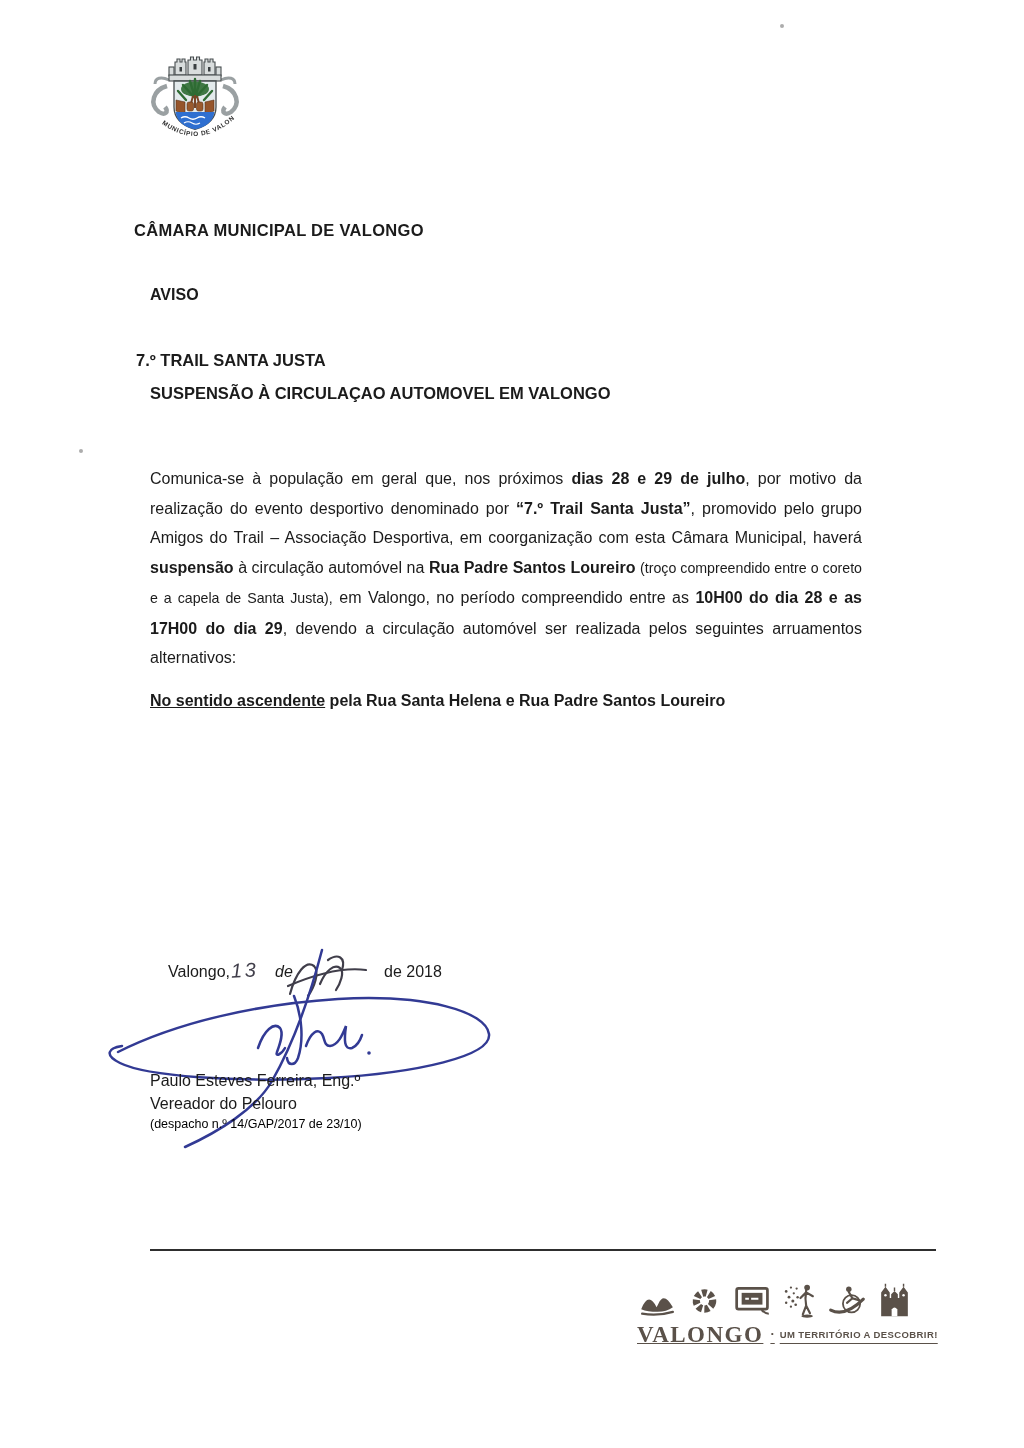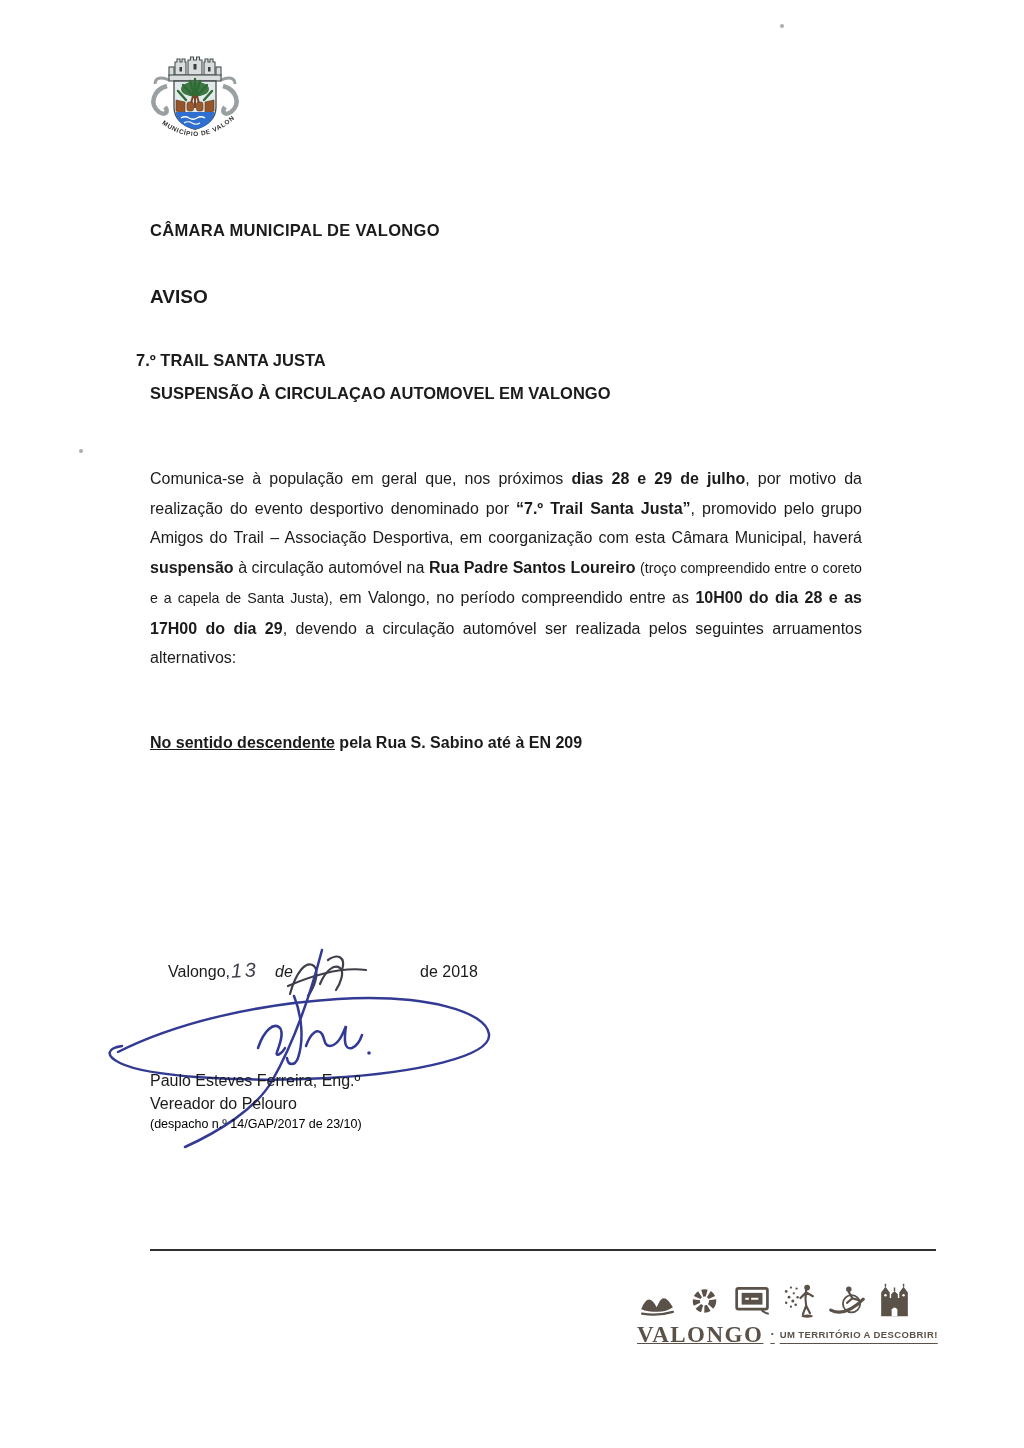--- a/index.html
+++ b/index.html
@@ -1,43 +1,43 @@
 <!DOCTYPE html>
 <html><head>
 <meta charset="utf-8">
 <style>
   * { margin:0; padding:0; box-sizing:border-box; }
   html,body { background:#ffffff; }
   body { font-family:"Liberation Sans", sans-serif; }
   .page { position:relative; width:1024px; height:1448px; background:#ffffff; color:#1b1b1b; overflow:hidden; margin:0 auto; }
   .abs { position:absolute; }
 
-  .letterhead { left:150px; top:221px; font-size:16.5px; font-weight:bold; letter-spacing:.3px; }
-  .doc-label  { left:150px; top:286px; font-size:19px; font-weight:bold; }
+  .letterhead { left:134px; top:221px; font-size:16.5px; font-weight:bold; letter-spacing:.3px; }
+  .doc-label  { left:150px; top:286px; font-size:16px; font-weight:bold; }
   .title-1    { left:136px; top:351px; font-size:16.5px; font-weight:bold; }
   .title-2    { left:150px; top:384px; font-size:16.5px; font-weight:bold; }
 
   .para { left:150px; width:712px; font-size:16px; line-height:29.5px; text-align:justify; }
   .para-1 { top:464px; }
   .para-2 { top:810px; }
   .route { left:150px; font-size:16px; font-weight:bold; }
   .route-1 { top:692px; }
   .route-2 { top:734px; }
 
   .seg-normal {}
   .seg-bold { font-weight:bold; }
   .seg-bold-underline { font-weight:bold; text-decoration:underline; }
   .seg-small { font-size:14.2px; }
 
   .dateline { left:168px; top:963px; width:420px; height:42px; font-size:16px; }
   .dateline > span { position:absolute; top:0; white-space:nowrap; }
   .dl-place { left:0; }
   .dl-day { left:63px; top:-4px !important; font-size:20px; font-style:italic; letter-spacing:2.5px; transform:rotate(-3deg); }
   .dl-de1 { left:107px;font-style:italic; }
-  .dl-de2 { left:216px;margin-left:36px; }
+  .dl-de2 { left:216px; }
 
   .sig-block { left:150px; top:1069px; font-size:16px; line-height:23px; }
   .sig-dispatch { font-size:12.5px; line-height:19px; color:#000000; }
 
   .rule { left:150px; top:1249px; width:786px; height:2px; background:#2e2e2e; }
 
   .footer { left:612px; top:1276px; width:302px;text-decoration:underline; }
   .icon-row { display:flex; justify-content:space-between; align-items:flex-end; height:44px; padding-left:26px; }
   .icon-row svg { display:block; }
   .brand-line { margin-top:2px; padding-left:25px; white-space:nowrap; }
@@ -110,21 +110,21 @@
 
   <div class="speck" style="left:780px; top:24px;"></div>
   <div class="speck" style="left:79px; top:449px;"></div>
 
   <div class="abs letterhead">CÂMARA MUNICIPAL DE VALONGO</div>
   <div class="abs doc-label">AVISO</div>
   <div class="abs title-1">7.º TRAIL SANTA JUSTA</div>
   <div class="abs title-2">SUSPENSÃO À CIRCULAÇAO AUTOMOVEL EM VALONGO</div>
 
   <div class="abs para para-1"><span class="seg-normal">Comunica-se à população em geral que, nos próximos </span><span class="seg-bold">dias 28 e 29 de julho</span><span class="seg-normal">, por motivo da realização do evento desportivo denominado por </span><span class="seg-bold">“7.º Trail Santa Justa”</span><span class="seg-normal">, promovido pelo grupo Amigos do Trail – Associação Desportiva, em coorganização com esta Câmara Municipal, haverá </span><span class="seg-bold">suspensão</span><span class="seg-normal"> à circulação automóvel na </span><span class="seg-bold">Rua Padre Santos Loureiro</span><span class="seg-normal"> </span><span class="seg-small">(troço compreendido entre o coreto e a capela de Santa Justa),</span><span class="seg-normal"> em Valongo, no período compreendido entre as </span><span class="seg-bold">10H00 do dia 28 e as 17H00 do dia 29</span><span class="seg-normal">, devendo a circulação automóvel ser realizada pelos seguintes arruamentos alternativos:</span></div>
-  <div class="abs route route-2"><span class="seg-bold-underline">No sentido descendente</span><span class="seg-bold"> pela Rua S. Sabino até à EN 209</span></div>
+  <div class="abs route route-1"><span class="seg-bold-underline">No sentido ascendente</span><span class="seg-bold"> pela Rua Santa Helena e Rua Padre Santos Loureiro</span></div>
 
   <div class="abs dateline">
     <span class="dl-place">Valongo,</span>
     <span class="dl-day" style="color: rgb(64, 62, 74);">13</span>
     <span class="dl-de1">de</span>
     <span class="dl-de2">de 2018</span>
   </div>
 
   <svg class="overlay" style="left:88px; top:936px;" width="445" height="218" viewBox="0 0 445 218">
 

